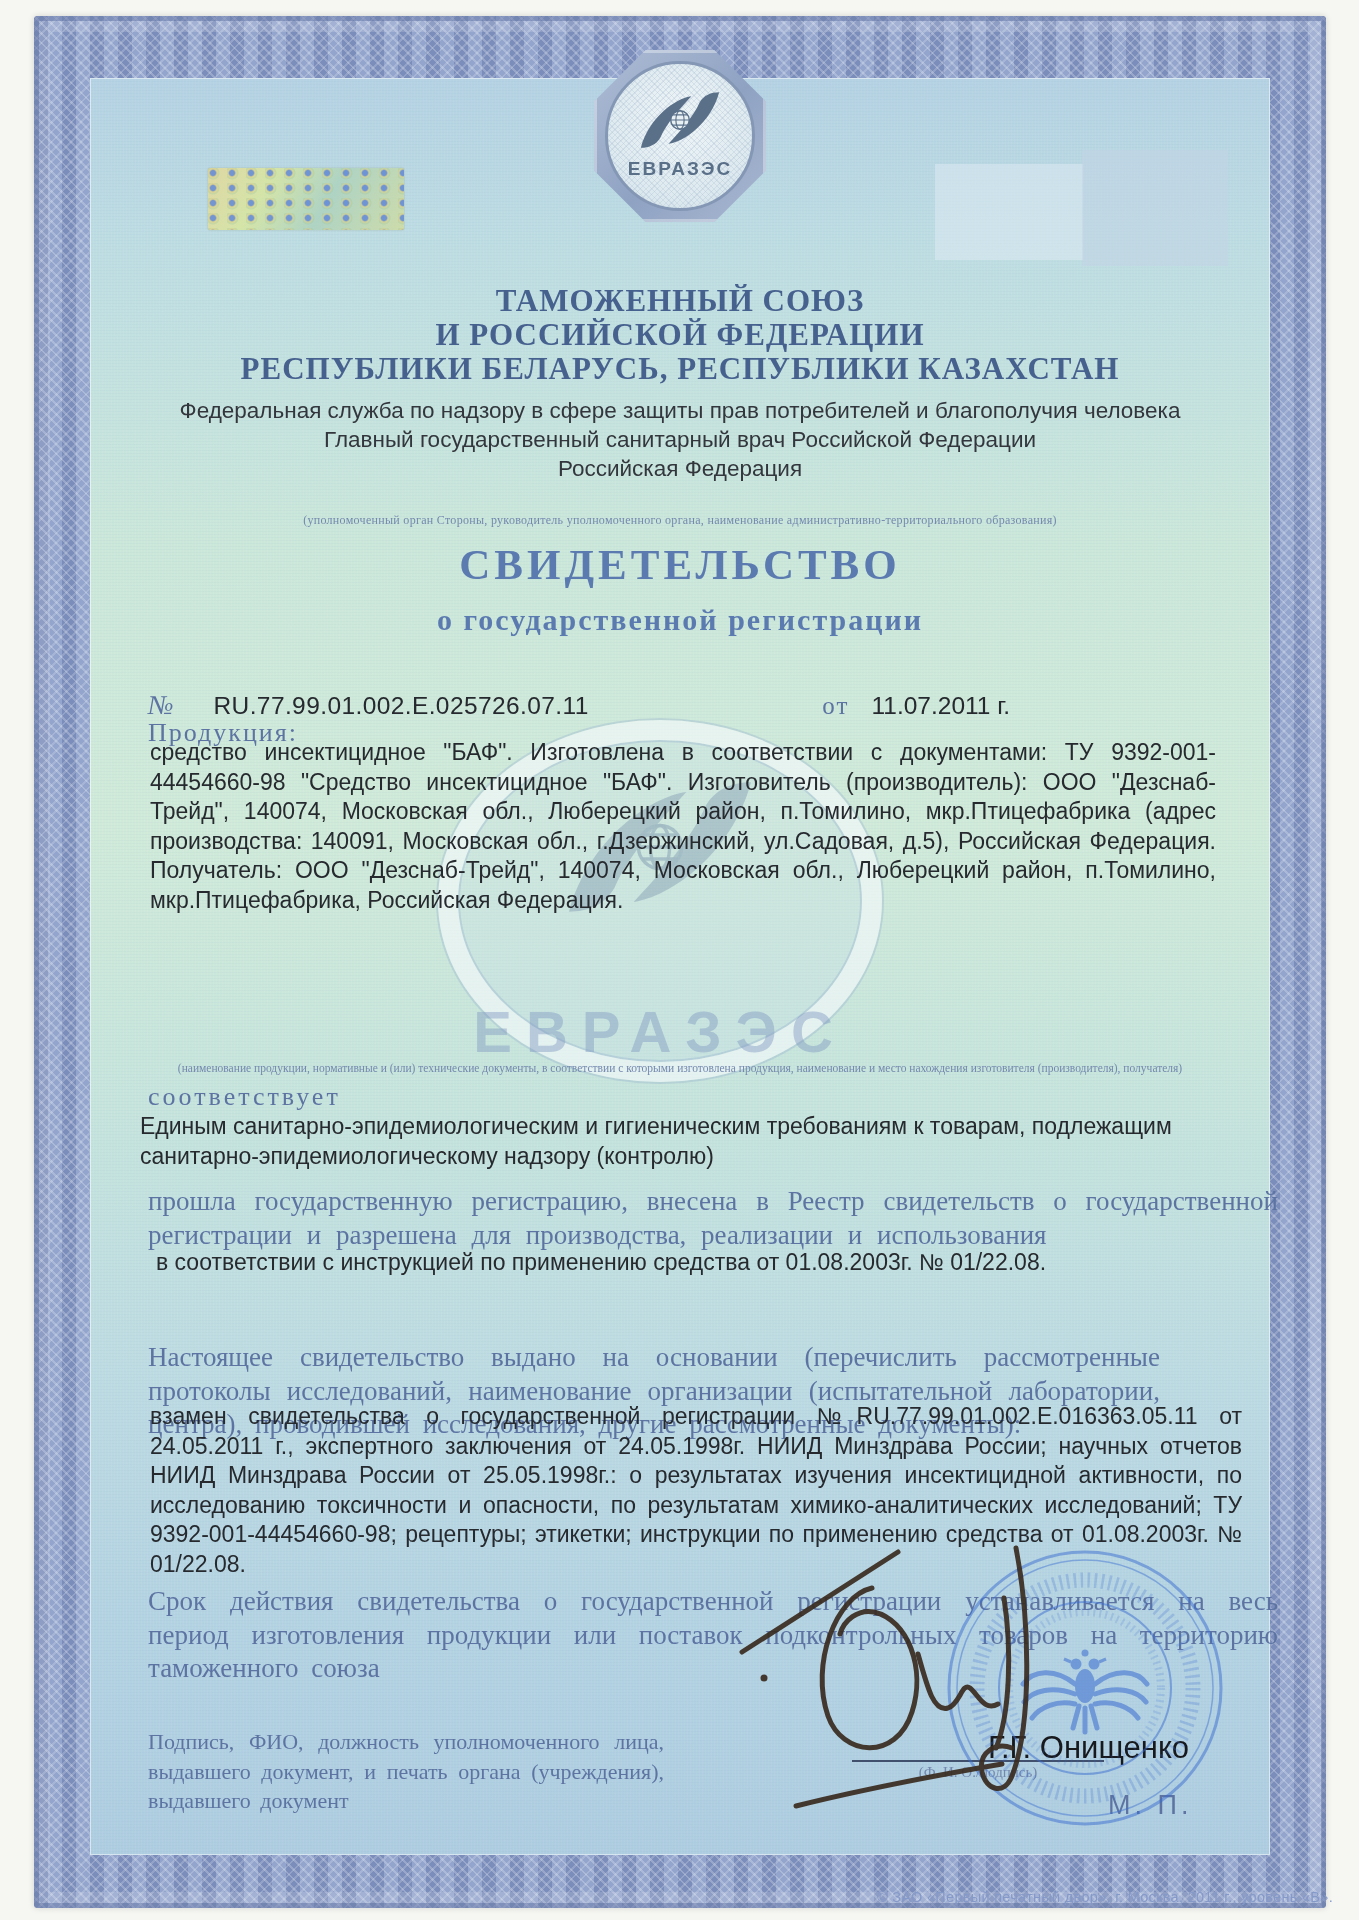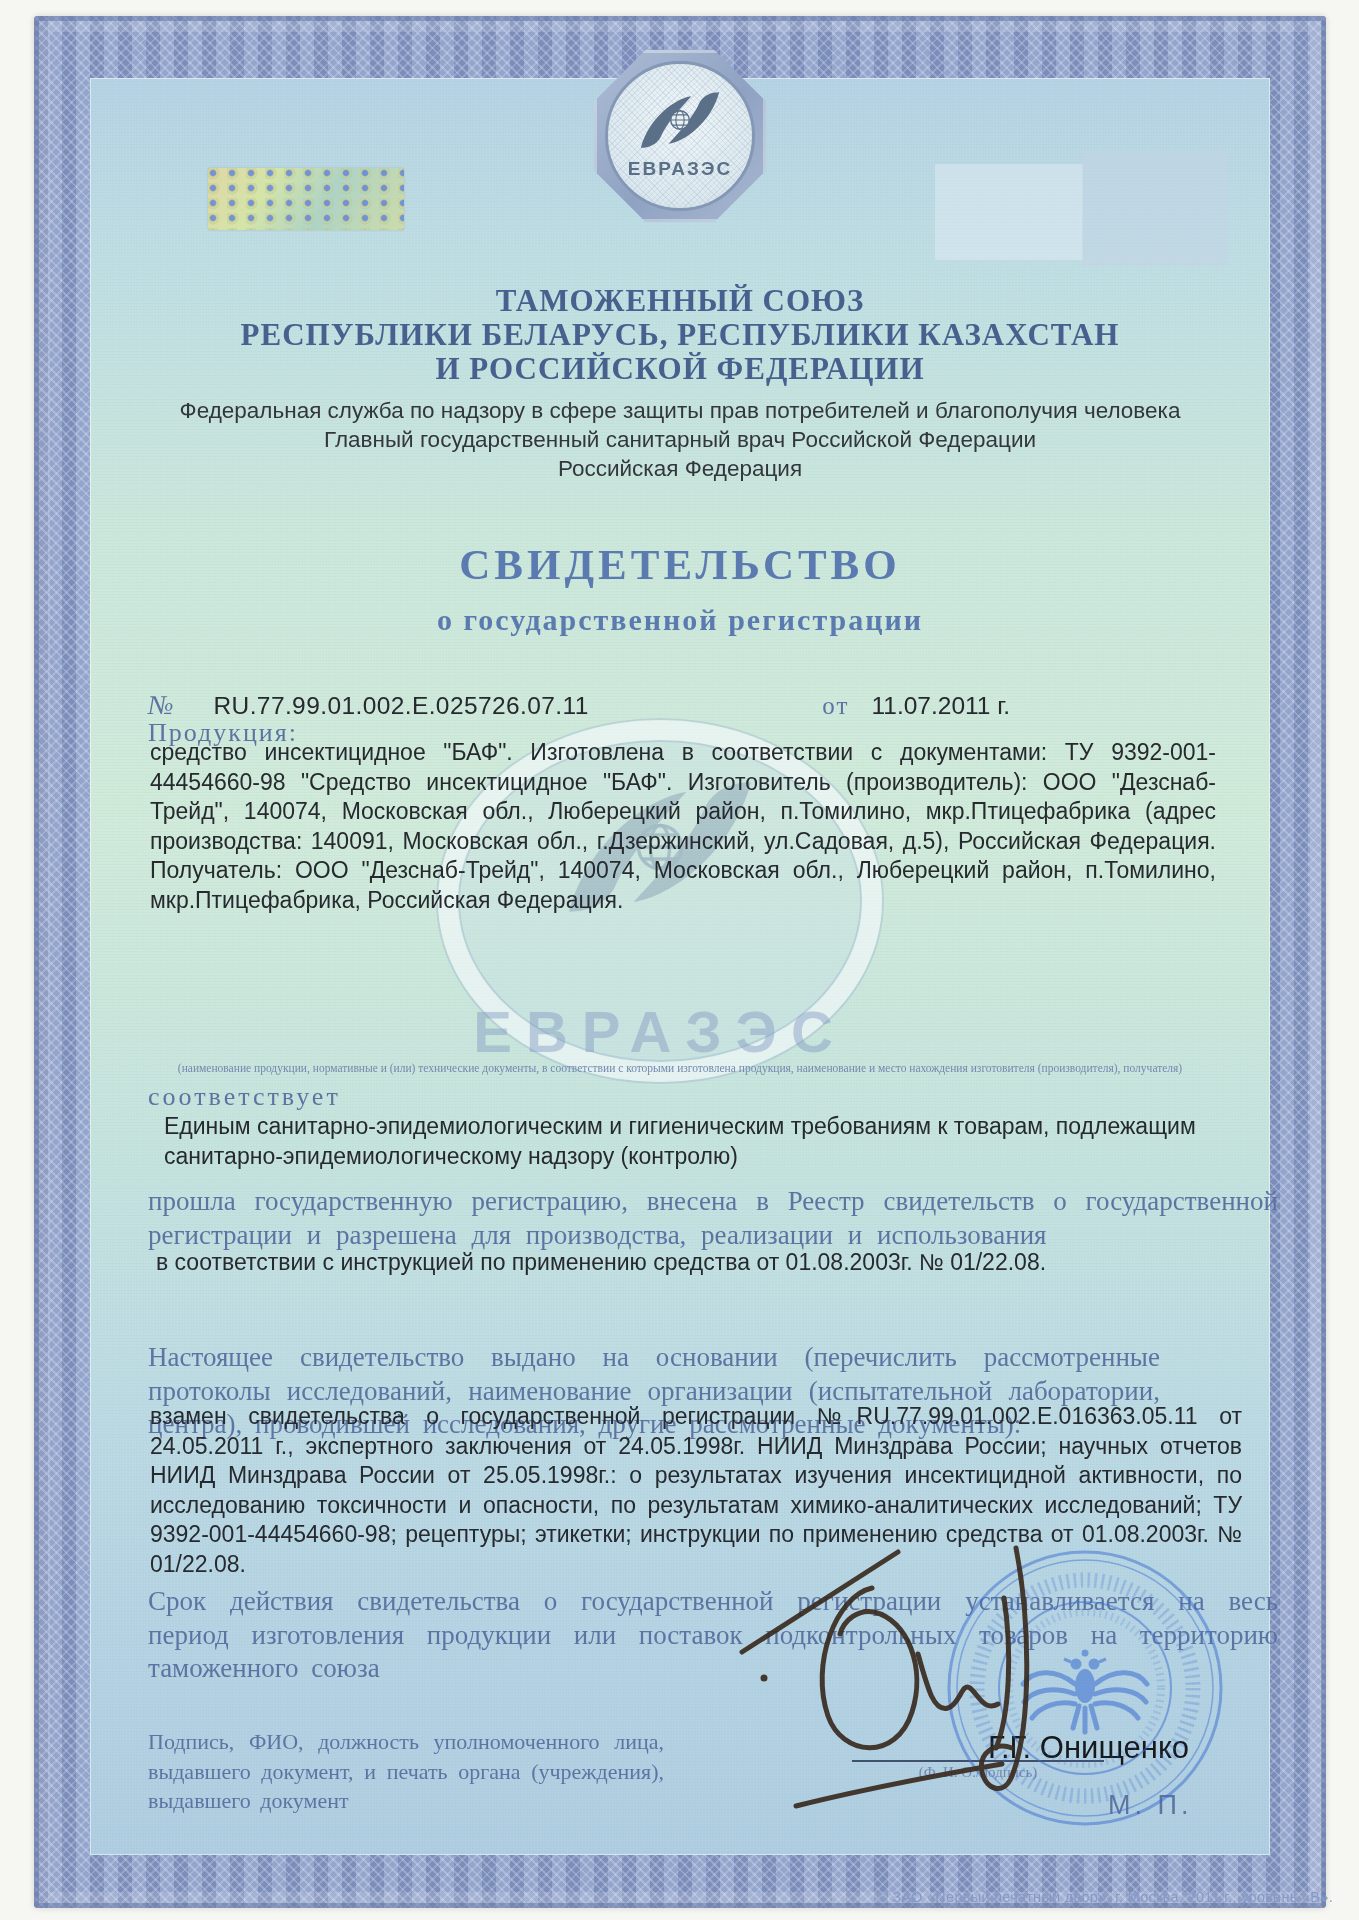--- a/index.html
+++ b/index.html
@@ -80,21 +80,21 @@
 
   
   .serif-label { font-family:"Liberation Serif",serif; font-size:26px; color:#5d74a3; letter-spacing:2px; z-index:2; }
   .sans-body { font-size:23px; line-height:29.5px; color:#26292e; text-align:justify; z-index:2; }
   .serif-body { font-family:"Liberation Serif",serif; font-size:27px; line-height:33.5px; color:#5d74a3; text-align:justify; z-index:2;margin-top:29px; }
 
   .product-label { left:58px; top:640px;font-family:Liberation Serif, serif; }
   .product-text { left:60px; top:660px; width:1066px; }
   .product-caption { left:0; right:0; top:984px; text-align:center; font-size:11.5px; white-space:nowrap; z-index:2; }
   .compliance-label { left:58px; top:1004px; letter-spacing:3px; }
-  .compliance-text { left:74px; top:1034px; width:1062px; text-align:left; }
+  .compliance-text { left:50px; top:1034px; width:1062px; text-align:left; }
   .registration-text { left:58px; top:1078px; width:1130px; word-spacing:8px; }
   .instruction-text { left:66px; top:1170px; width:1090px; text-align:left; }
   .basis-intro { left:58px; top:1234px; width:1012px; word-spacing:6px; }
   .basis-text { left:60px; top:1324px; width:1092px; }
   .validity-text { left:58px; top:1478px; width:1130px; word-spacing:6px; }
 
   
   .sig-caption { left:58px; top:1620px; width:516px; font-size:22px; line-height:29.5px; word-spacing:4px; }
   .serial { left:300px; top:1688px; width:360px; text-align:center; font-family:"Liberation Serif",serif; font-weight:bold;
             font-size:33px; letter-spacing:1px; color:#d2342a; z-index:3; }
@@ -158,27 +158,28 @@
             <ellipse cx="50" cy="33" rx="4" ry="9"></ellipse>
             <path d="M41,33 h18 M42.5,28 h15 M42.5,38 h15"></path>
           </g>
         </svg>
         <div class="emblem-label">ЕВРАЗЭС</div>
       </div>
     </div>
 
     <div class="abs header-col">
       <div class="union">ТАМОЖЕННЫЙ СОЮЗ</div>
+      <div class="union">И РОССИЙСКОЙ ФЕДЕРАЦИИ</div>
       <div class="union">РЕСПУБЛИКИ БЕЛАРУСЬ, РЕСПУБЛИКИ КАЗАХСТАН</div>
-      <div class="union">И РОССИЙСКОЙ ФЕДЕРАЦИИ</div>
       <div class="agency">
         <div>Федеральная служба по надзору в сфере защиты прав потребителей и благополучия человека</div>
         <div>Главный государственный санитарный врач Российской Федерации</div>
         <div>Российская Федерация</div>
       </div>
+      <div class="caption-sm form-caption">(уполномоченный орган Стороны, руководитель уполномоченного органа, наименование административно-территориального образования)</div>
     </div>
 
     <div class="abs title-block">
       <div class="title-main">СВИДЕТЕЛЬСТВО</div>
       <div class="title-sub">о государственной регистрации</div>
     </div>
 
     <div class="abs number-row">
       <span class="no-label">№</span>
       <span class="no-value">RU.77.99.01.002.Е.025726.07.11</span>

